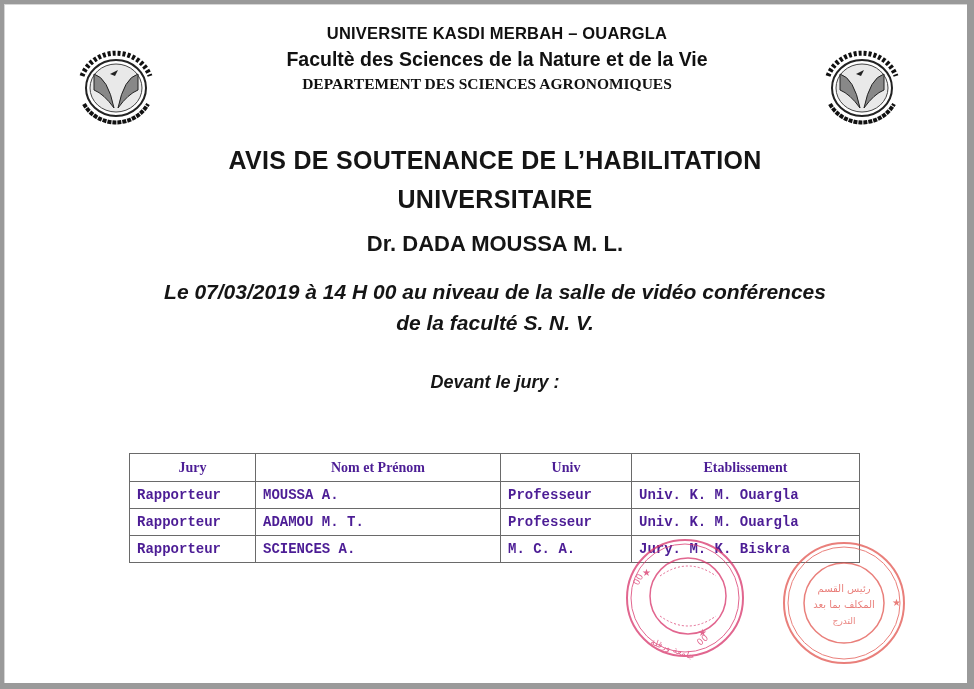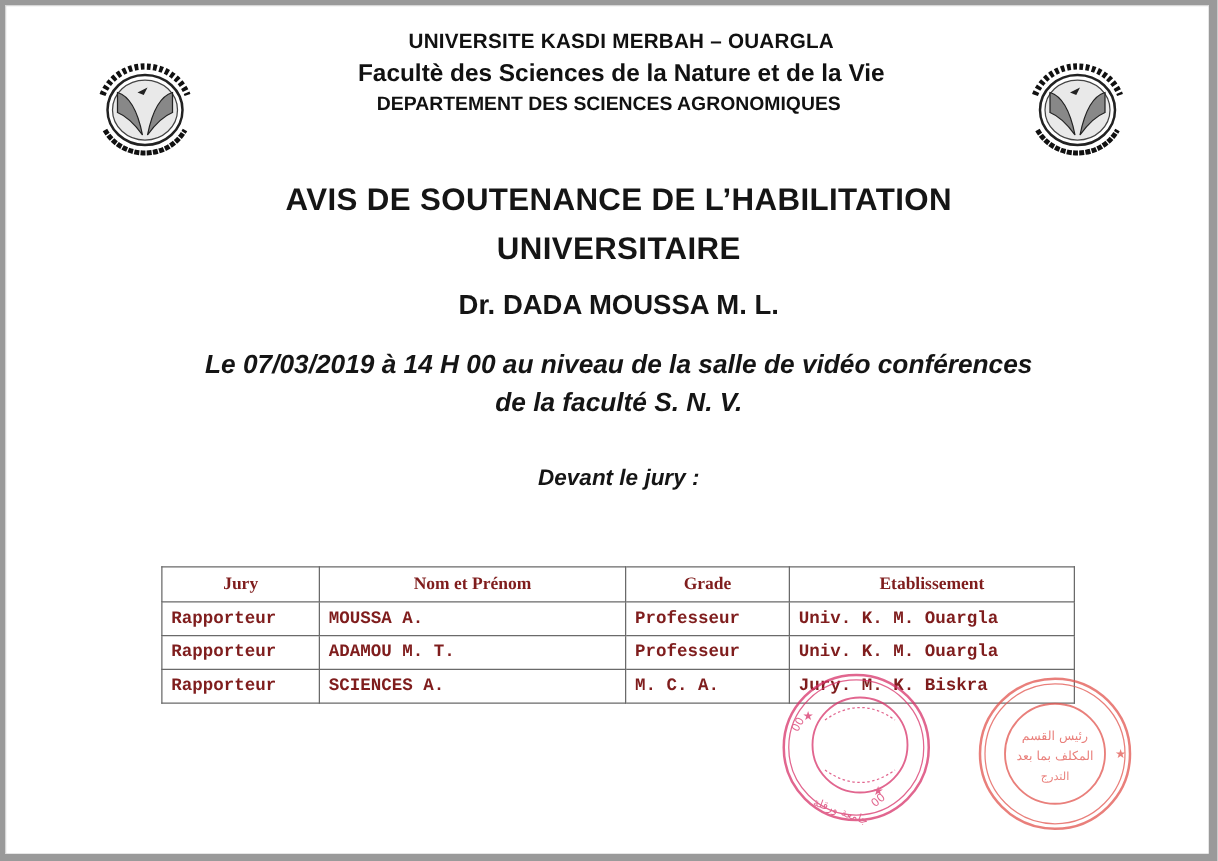--- a/index.html
+++ b/index.html
@@ -17,42 +17,42 @@
       box-sizing: border-box;
     }
     .logo {
       position: absolute; width: 104px; height: 96px;
     }
     .logo.left { left: 64px; top: 38px; }
     .logo.right { left: 810px; top: 38px; }
     .hdr { position: absolute; left: 0; width: 974px; text-align: center; color: #111; font-weight: bold; }
     .hdr1 { top: 24px; font-size: 16.5px; letter-spacing: 0.2px; left: 10px; }
     .hdr2 { top: 48px; font-size: 19.5px; left: 10px; }
-    .hdr3 { top: 75px; font-size: 15.5px; left: 0px; }
+    .hdr3 { top: 75px; font-size: 15.5px; left: 0px; font-family: Liberation Serif, serif; }
     .title {
       position: absolute; left: 0; width: 990px; text-align: center;
       font-weight: bold; color: #151515; font-size: 25px; letter-spacing: 0.3px;
     }
     .t1 { top: 146px; }
     .t2 { top: 185px; left: 0; }
     .name { position: absolute; top: 231px; left: 0; width: 990px; text-align: center; font-weight: bold; font-size: 22px; color: #151515; }
     .when {
       position: absolute; left: 0; width: 990px; text-align: center;
       font-weight: bold; font-style: italic; font-size: 21px; color: #151515;
     }
     .w1 { top: 280px; }
     .w2 { top: 311px; }
     .jury-lbl {
       position: absolute; top: 372px; left: 0; width: 990px; text-align: center;
       font-weight: bold; font-style: italic; font-size: 18px; color: #151515;
     }
     table.jury {
       position: absolute; left: 129px; top: 453px;
       border-collapse: collapse;
-      font-family: "Liberation Serif", serif; font-size: 14px; font-weight: bold; color: #7f1d1d;
+      font-family: "Liberation Serif", serif; font-size: 14px; font-weight: bold; color: #4c1d95;
     }
     table.jury th, table.jury td {
       border: 1px solid #6a6a6a; height: 27px; padding: 0 7px; box-sizing: border-box;
     }
     table.jury th { font-weight: bold; text-align: center; height: 28px; }
     table.jury td { text-align: left; font-family: Liberation Mono, monospace; }
     .c1 { width: 126px; } .c2 { width: 245px; margin-top: 12px; } .c3 { width: 131px; } .c4 { width: 228px; margin-top: 34px; }
     .stamp { position: absolute; }
     .stamp1 { left: 620px; top: 536px; width: 130px; height: 124px; }
     .stamp2 { left: 780px; top: 540px; width: 128px; height: 126px; }
@@ -91,21 +91,21 @@
 <div class="name">Dr. DADA MOUSSA M. L.</div>
 <div class="when w1">Le  07/03/2019 à 14 H 00 au niveau de la salle de vidéo conférences</div>
 <div class="when w2">de la faculté S. N. V.</div>
 <div class="jury-lbl">Devant le jury :</div>
 
 <table class="jury">
   <thead>
     <tr>
       <th class="c1">Jury</th>
       <th class="c2">Nom et Prénom</th>
-      <th class="c3">Grade</th>
+      <th class="c3">Univ</th>
       <th class="c4">Etablissement</th>
     </tr>
   </thead>
   <tbody>
     <tr>
       <td>Rapporteur</td>
       <td>MOUSSA  A.</td>
       <td>Professeur</td>
       <td>Univ.  K. M.  Ouargla</td>
     </tr>

